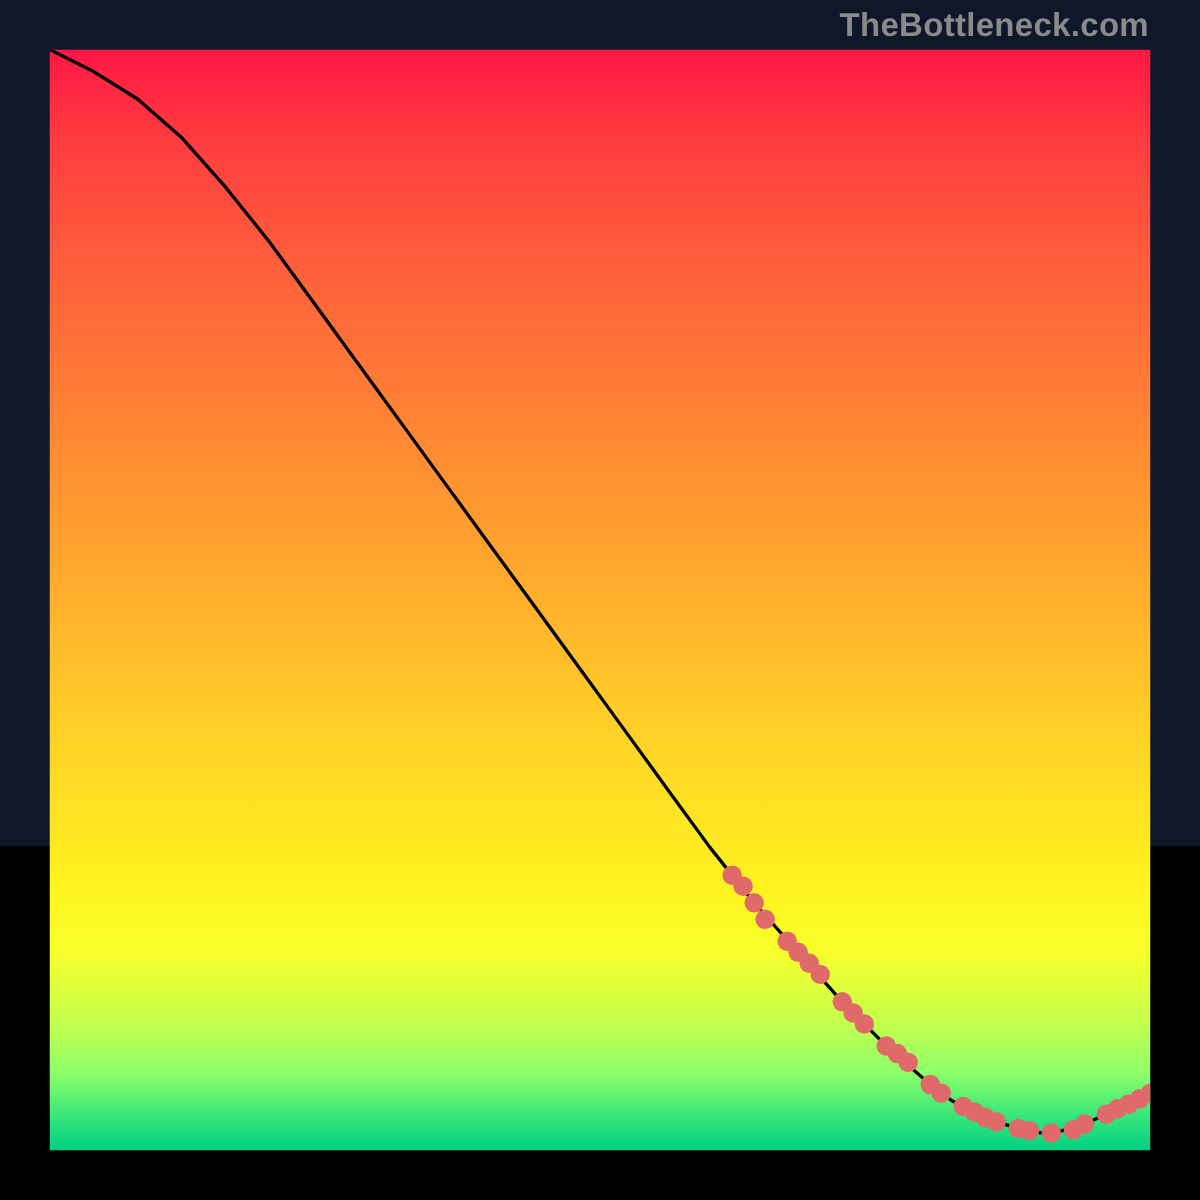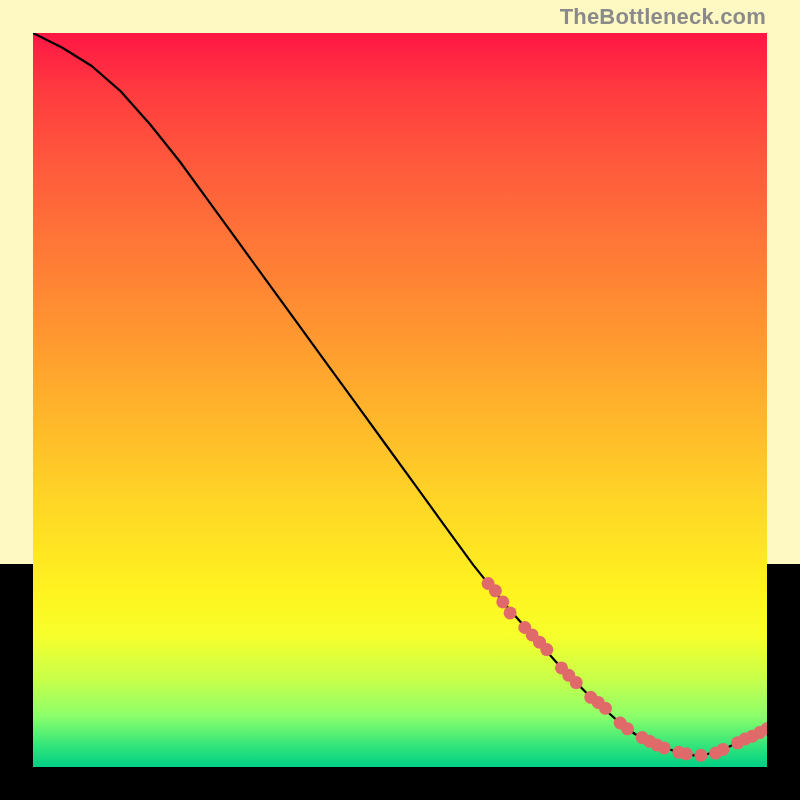--- a/index.html
+++ b/index.html
@@ -7,21 +7,21 @@
     padding: 0;
     width: 800px;
     height: 800px;
     background: #000;
     overflow: hidden;
   }
   .stage {
     position: relative;
     width: 800px;
     height: 564px;
-    background: #fef9c3;
+    background: #0f172a;
   }
   .plot {
     position: absolute;
     left: 33px;
     top: 33px;
     width: 734px;
     height: 734px;
     overflow: hidden;
   }
   .gradient {

